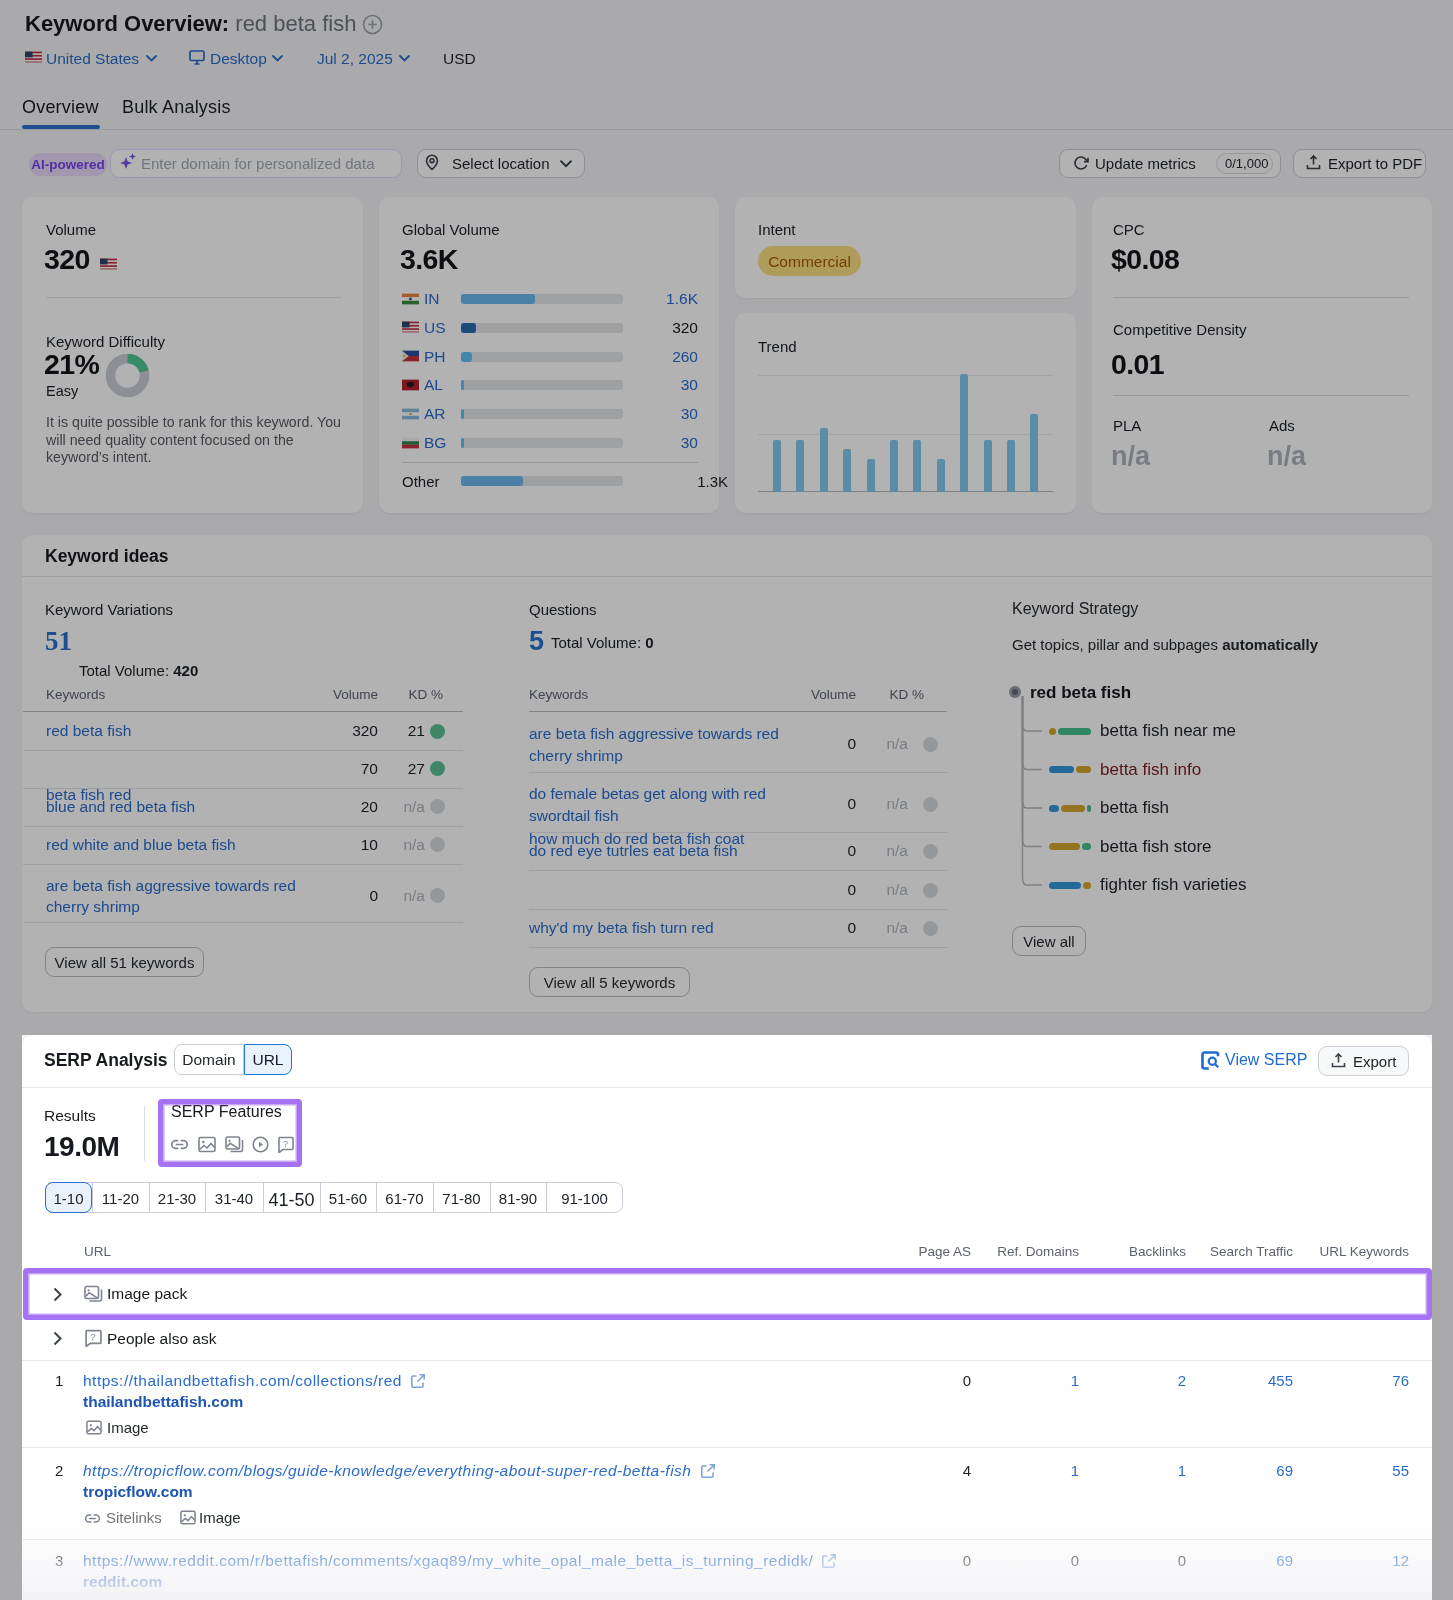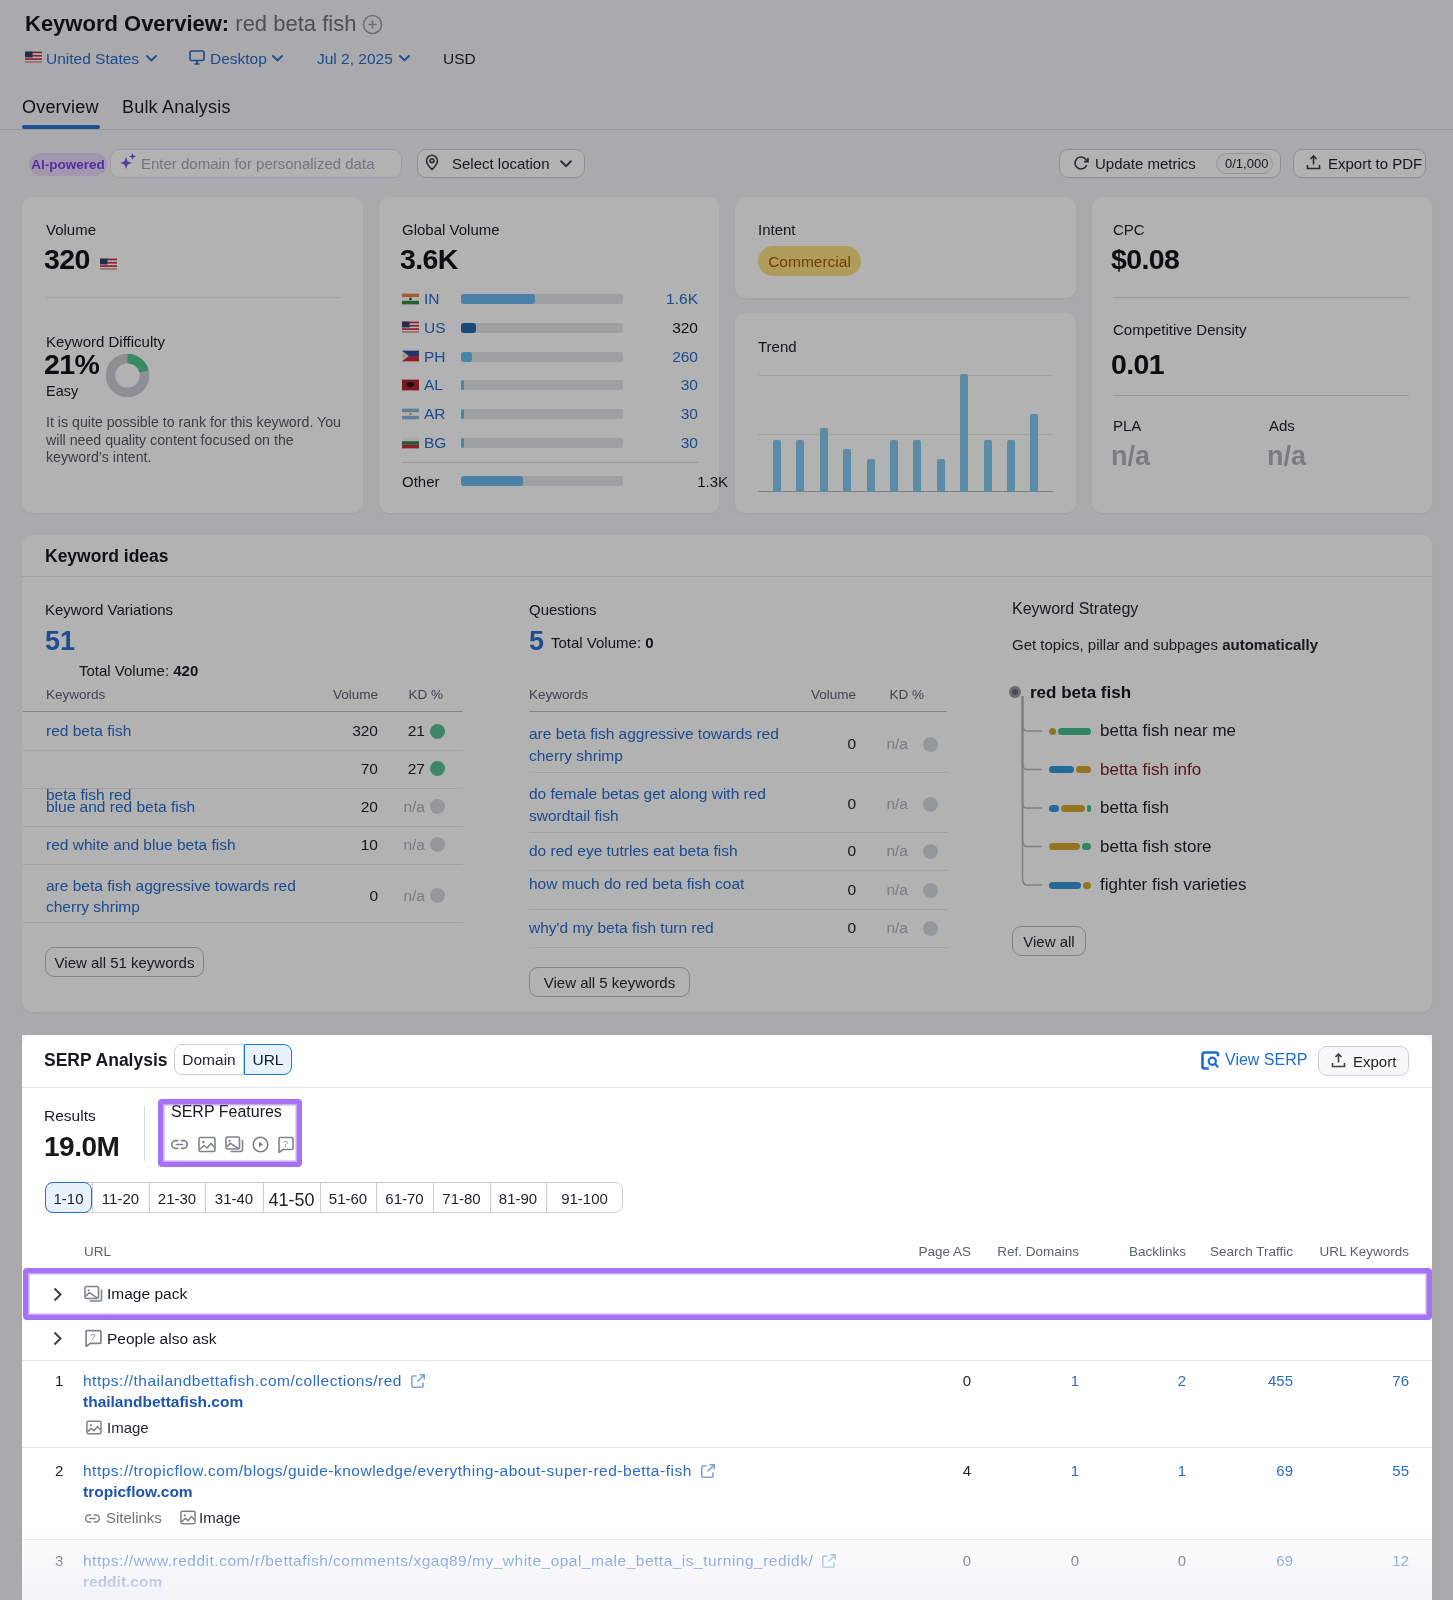--- a/index.html
+++ b/index.html
@@ -205,21 +205,21 @@
 <div class="abs lbl" style="left:1113px;top:417px;">PLA</div>
 <div class="abs lbl" style="left:1269px;top:417px;">Ads</div>
 <div class="abs" style="left:1111px;top:441px;font-size:27px;font-weight:700;color:#adb3bd;">n/a</div>
 <div class="abs" style="left:1267px;top:441px;font-size:27px;font-weight:700;color:#adb3bd;">n/a</div>
 
 <div class="card" style="left:22px;top:535px;width:1410px;height:477px;"></div>
 <div class="abs" style="left:45px;top:546px;font-size:17.5px;font-weight:700;color:#16191f;">Keyword ideas</div>
 <div class="hr" style="left:22px;top:576px;width:1410px;"></div>
 
 <div class="abs lbl" style="left:45px;top:601px;">Keyword Variations</div>
-<div class="abs" style="left:45px;top:626px;font-size:27px;font-weight:700;color:#2a70d0;">51</div>
+<div class="abs" style="left:45px;top:626px;font-size:27px;font-weight:700;color:#2a70d0;font-family:Liberation Serif, serif;">51</div>
 <div class="abs lbl" style="left:79px;top:634px;margin-top:28px;">Total Volume: <b>420</b></div>
 <div class="abs" style="left:46px;top:687px;font-size:13.5px;color:#5b6271;">Keywords</div>
 <div class="abs" style="left:308px;top:687px;width:70px;text-align:right;font-size:13.5px;color:#5b6271;">Volume</div>
 <div class="abs" style="left:403px;top:687px;width:40px;text-align:right;font-size:13.5px;color:#5b6271;">KD %</div>
 <div class="hr" style="left:23px;top:711px;width:440px;background:#b9bdc4;"></div>
 <div class="abs blue" style="left:46px;top:722px;font-size:15.5px;">red beta fish</div>
 <div class="abs" style="left:308px;top:722px;width:70px;text-align:right;font-size:15.5px;color:#1d2129;">320</div>
 <div class="abs" style="left:385px;top:722px;width:40px;text-align:right;font-size:15.5px;color:#1d2129;">21</div>
 <div class="abs" style="left:430px;top:723.5px;width:15px;height:15px;border-radius:50%;background:#5bbf96;"></div>
 <div class="abs blue" style="left:46px;top:759.5px;font-size:15.5px;margin-top:26px;">beta fish red</div>
@@ -258,21 +258,21 @@
 <div class="abs" style="left:868px;top:735px;width:40px;text-align:right;font-size:15.5px;color:#adb3bd;">n/a</div>
 <div class="abs" style="left:923px;top:736.5px;width:15px;height:15px;border-radius:50%;background:#d6dade;"></div>
 <div class="abs blue" style="left:529px;top:783px;font-size:15.5px;line-height:21.5px;">do female betas get along with red<br>swordtail fish</div>
 <div class="abs" style="left:786px;top:795px;width:70px;text-align:right;font-size:15.5px;color:#1d2129;">0</div>
 <div class="abs" style="left:868px;top:795px;width:40px;text-align:right;font-size:15.5px;color:#adb3bd;">n/a</div>
 <div class="abs" style="left:923px;top:796.5px;width:15px;height:15px;border-radius:50%;background:#d6dade;"></div>
 <div class="abs blue" style="left:529px;top:842px;font-size:15.5px;">do red eye tutrles eat beta fish</div>
 <div class="abs" style="left:786px;top:842px;width:70px;text-align:right;font-size:15.5px;color:#1d2129;">0</div>
 <div class="abs" style="left:868px;top:842px;width:40px;text-align:right;font-size:15.5px;color:#adb3bd;">n/a</div>
 <div class="abs" style="left:923px;top:843.5px;width:15px;height:15px;border-radius:50%;background:#d6dade;"></div>
-<div class="abs blue" style="left:529px;top:875px;font-size:15.5px;text-align:right;">how much do red beta fish coat</div>
+<div class="abs blue" style="left:529px;top:830px;font-size:15.5px;text-align:right;">how much do red beta fish coat</div>
 <div class="abs" style="left:786px;top:881px;width:70px;text-align:right;font-size:15.5px;color:#1d2129;">0</div>
 <div class="abs" style="left:868px;top:881px;width:40px;text-align:right;font-size:15.5px;color:#adb3bd;">n/a</div>
 <div class="abs" style="left:923px;top:882.5px;width:15px;height:15px;border-radius:50%;background:#d6dade;"></div>
 <div class="abs blue" style="left:529px;top:919px;font-size:15.5px;">why'd my beta fish turn red</div>
 <div class="abs" style="left:786px;top:919px;width:70px;text-align:right;font-size:15.5px;color:#1d2129;">0</div>
 <div class="abs" style="left:868px;top:919px;width:40px;text-align:right;font-size:15.5px;color:#adb3bd;">n/a</div>
 <div class="abs" style="left:923px;top:920.5px;width:15px;height:15px;border-radius:50%;background:#d6dade;"></div>
 <div class="hr" style="left:529px;top:771.5px;width:418px;"></div>
 <div class="hr" style="left:529px;top:831.5px;width:418px;"></div>
 <div class="hr" style="left:529px;top:869.5px;width:418px;"></div>
@@ -429,21 +429,21 @@
 <div class="abs" style="left:107px;top:1419px;font-size:15px;color:#24292f;">Image</div>
 <div class="abs" style="left:901px;top:1372px;width:70px;text-align:right;font-size:15px;color:#1d2129;">0</div>
 <div class="abs blue" style="left:1009px;top:1372px;width:70px;text-align:right;font-size:15px;">1</div>
 <div class="abs blue" style="left:1116px;top:1372px;width:70px;text-align:right;font-size:15px;">2</div>
 <div class="abs blue" style="left:1223px;top:1372px;width:70px;text-align:right;font-size:15px;">455</div>
 <div class="abs blue" style="left:1339px;top:1372px;width:70px;text-align:right;font-size:15px;">76</div>
 <div class="hr" style="left:22px;top:1446.5px;width:1410px;"></div>
 
 <div class="abs" style="left:55px;top:1462px;font-size:15px;color:#1d2129;">2</div>
 <div class="abs" style="left:83px;top:1462px;display:flex;align-items:center;gap:8px;">
-    <span class="blue" style="font-size:15.5px;letter-spacing:0.5px;">https://tropicflow.com/blogs/guide-knowledge/everything-about-super-red-betta-fish</span>
+    <span class="blue" style="font-size:15.5px;letter-spacing:0.5px;font-style:italic;">https://tropicflow.com/blogs/guide-knowledge/everything-about-super-red-betta-fish</span>
     <svg style="flex:none;" width="16" height="16" viewBox="0 0 16 16">
       <path d="M6.5 3H3a1.2 1.2 0 00-1.2 1.2V13A1.2 1.2 0 003 14.2h8.8A1.2 1.2 0 0013 13V9.5" fill="none" stroke="#7fa3d8" stroke-width="1.6"></path>
       <path d="M9.5 1.8h4.7v4.7M13.8 2.2L7.5 8.5" fill="none" stroke="#7fa3d8" stroke-width="1.6"></path>
     </svg>
   </div>
 
 <div class="abs" style="left:83px;top:1483px;font-size:15.5px;font-weight:700;color:#1e55b0;">tropicflow.com</div>
 <svg class="abs" style="left:84px;top:1511px;" width="17" height="15" viewBox="0 0 24 22">
     <path d="M9.5 6H7a5 5 0 000 10h2.5M14.5 6H17a5 5 0 010 10h-2.5M8 11h8" fill="none" stroke="#7d8490" stroke-width="2.2" stroke-linecap="round"></path>
   </svg>

